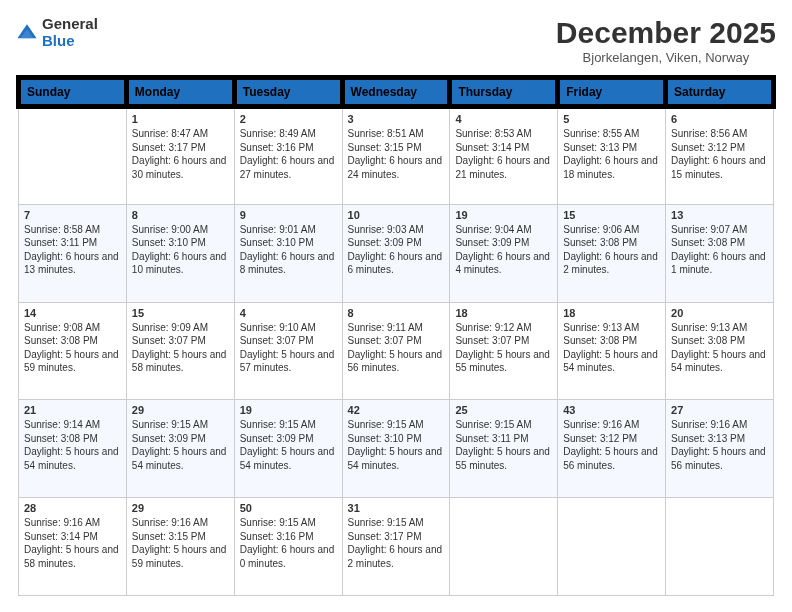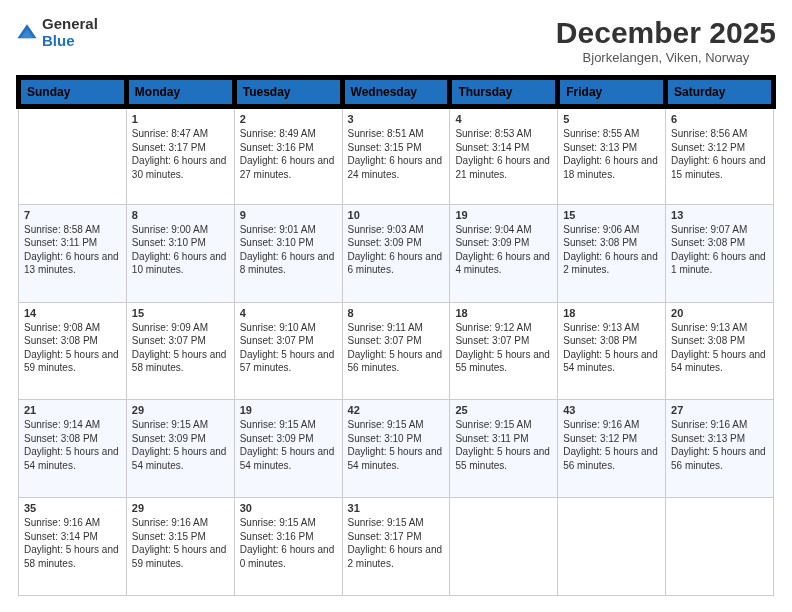--- a/index.html
+++ b/index.html
@@ -251,29 +251,29 @@
             <div class="day-number">43</div>
             <div class="day-info">Sunrise: 9:16 AM<br>Sunset: 3:12 PM<br>Daylight: 5 hours and 56 minutes.</div>
           </td>
           <td>
             <div class="day-number">27</div>
             <div class="day-info">Sunrise: 9:16 AM<br>Sunset: 3:13 PM<br>Daylight: 5 hours and 56 minutes.</div>
           </td>
         </tr>
         <tr>
           <td>
-            <div class="day-number">35</div>
+            <div class="day-number">28</div>
             <div class="day-info">Sunrise: 9:16 AM<br>Sunset: 3:14 PM<br>Daylight: 5 hours and 58 minutes.</div>
           </td>
           <td>
             <div class="day-number">29</div>
             <div class="day-info">Sunrise: 9:16 AM<br>Sunset: 3:15 PM<br>Daylight: 5 hours and 59 minutes.</div>
           </td>
           <td>
-            <div class="day-number">30</div>
+            <div class="day-number">50</div>
             <div class="day-info">Sunrise: 9:15 AM<br>Sunset: 3:16 PM<br>Daylight: 6 hours and 0 minutes.</div>
           </td>
           <td>
             <div class="day-number">31</div>
             <div class="day-info">Sunrise: 9:15 AM<br>Sunset: 3:17 PM<br>Daylight: 6 hours and 2 minutes.</div>
           </td>
           <td class="empty-cell"></td>
           <td class="empty-cell"></td>
           <td class="empty-cell"></td>
         </tr>

